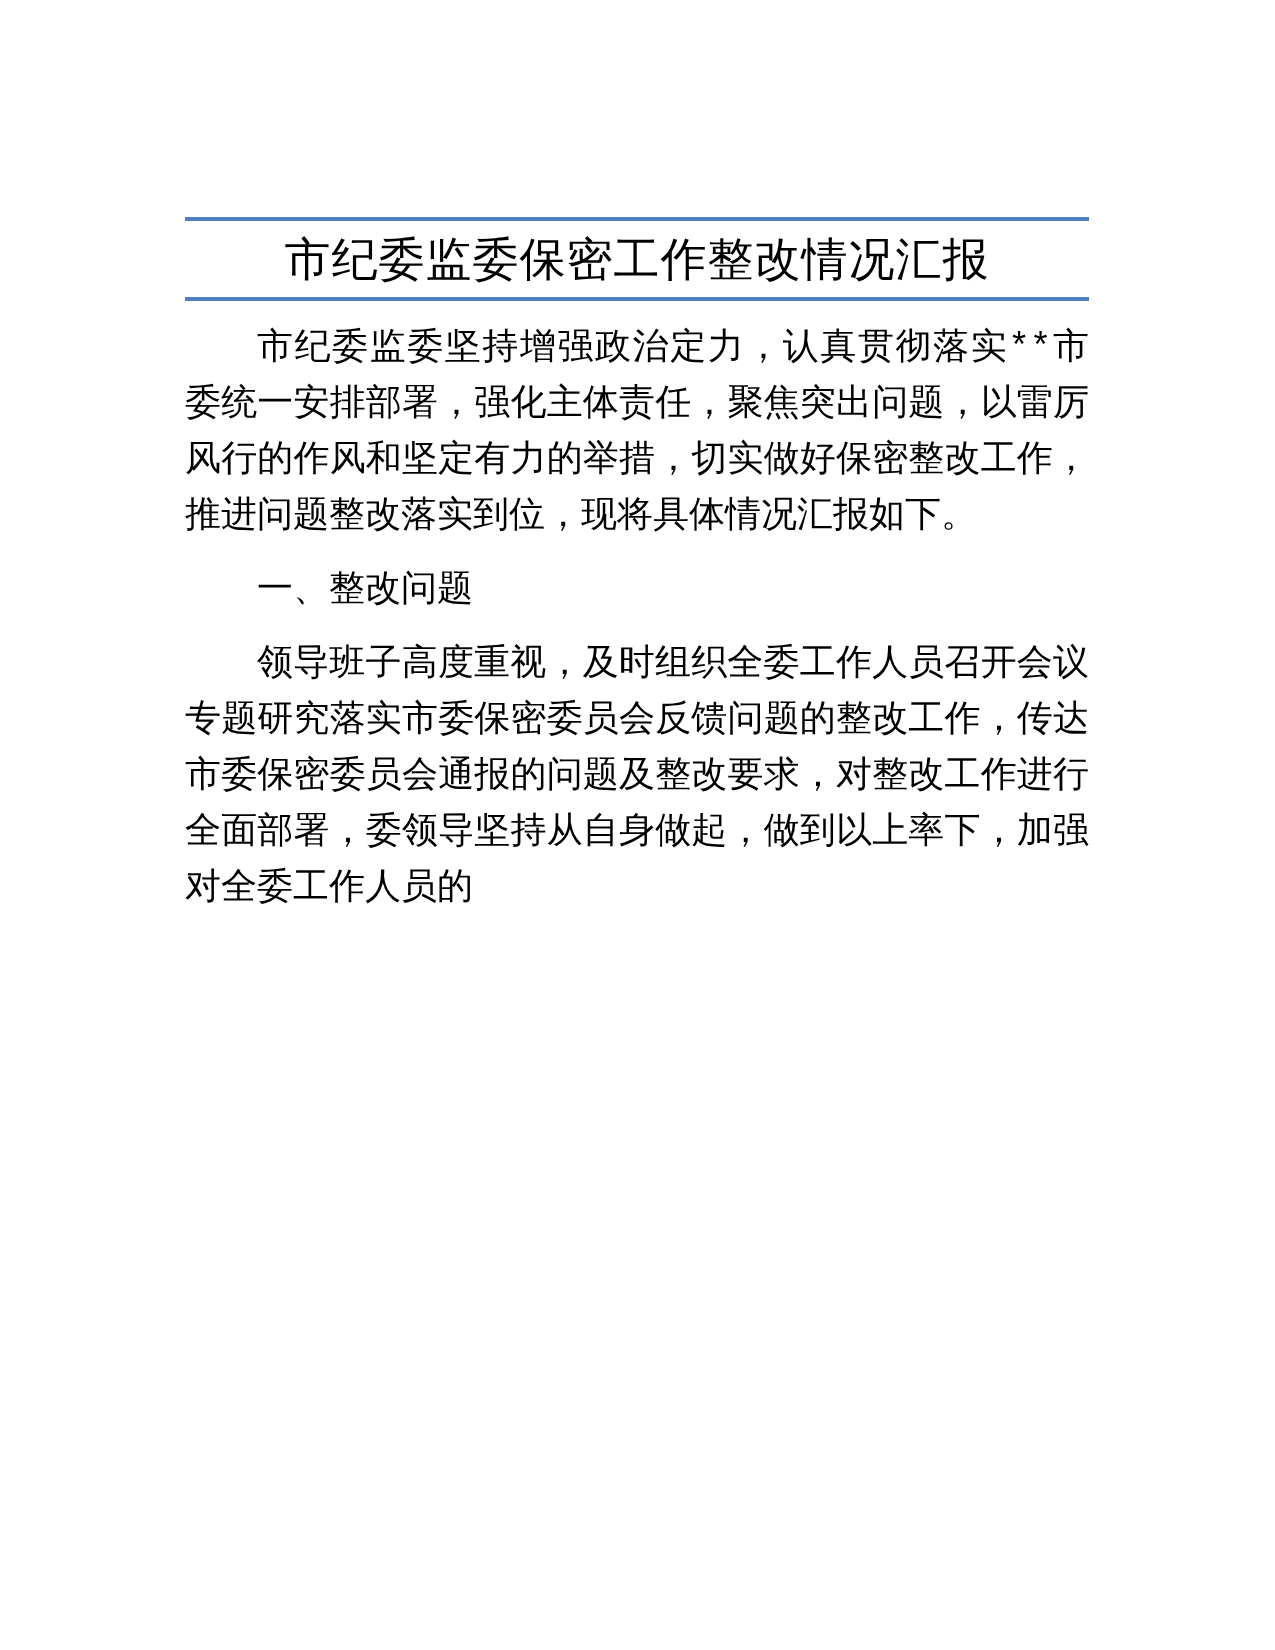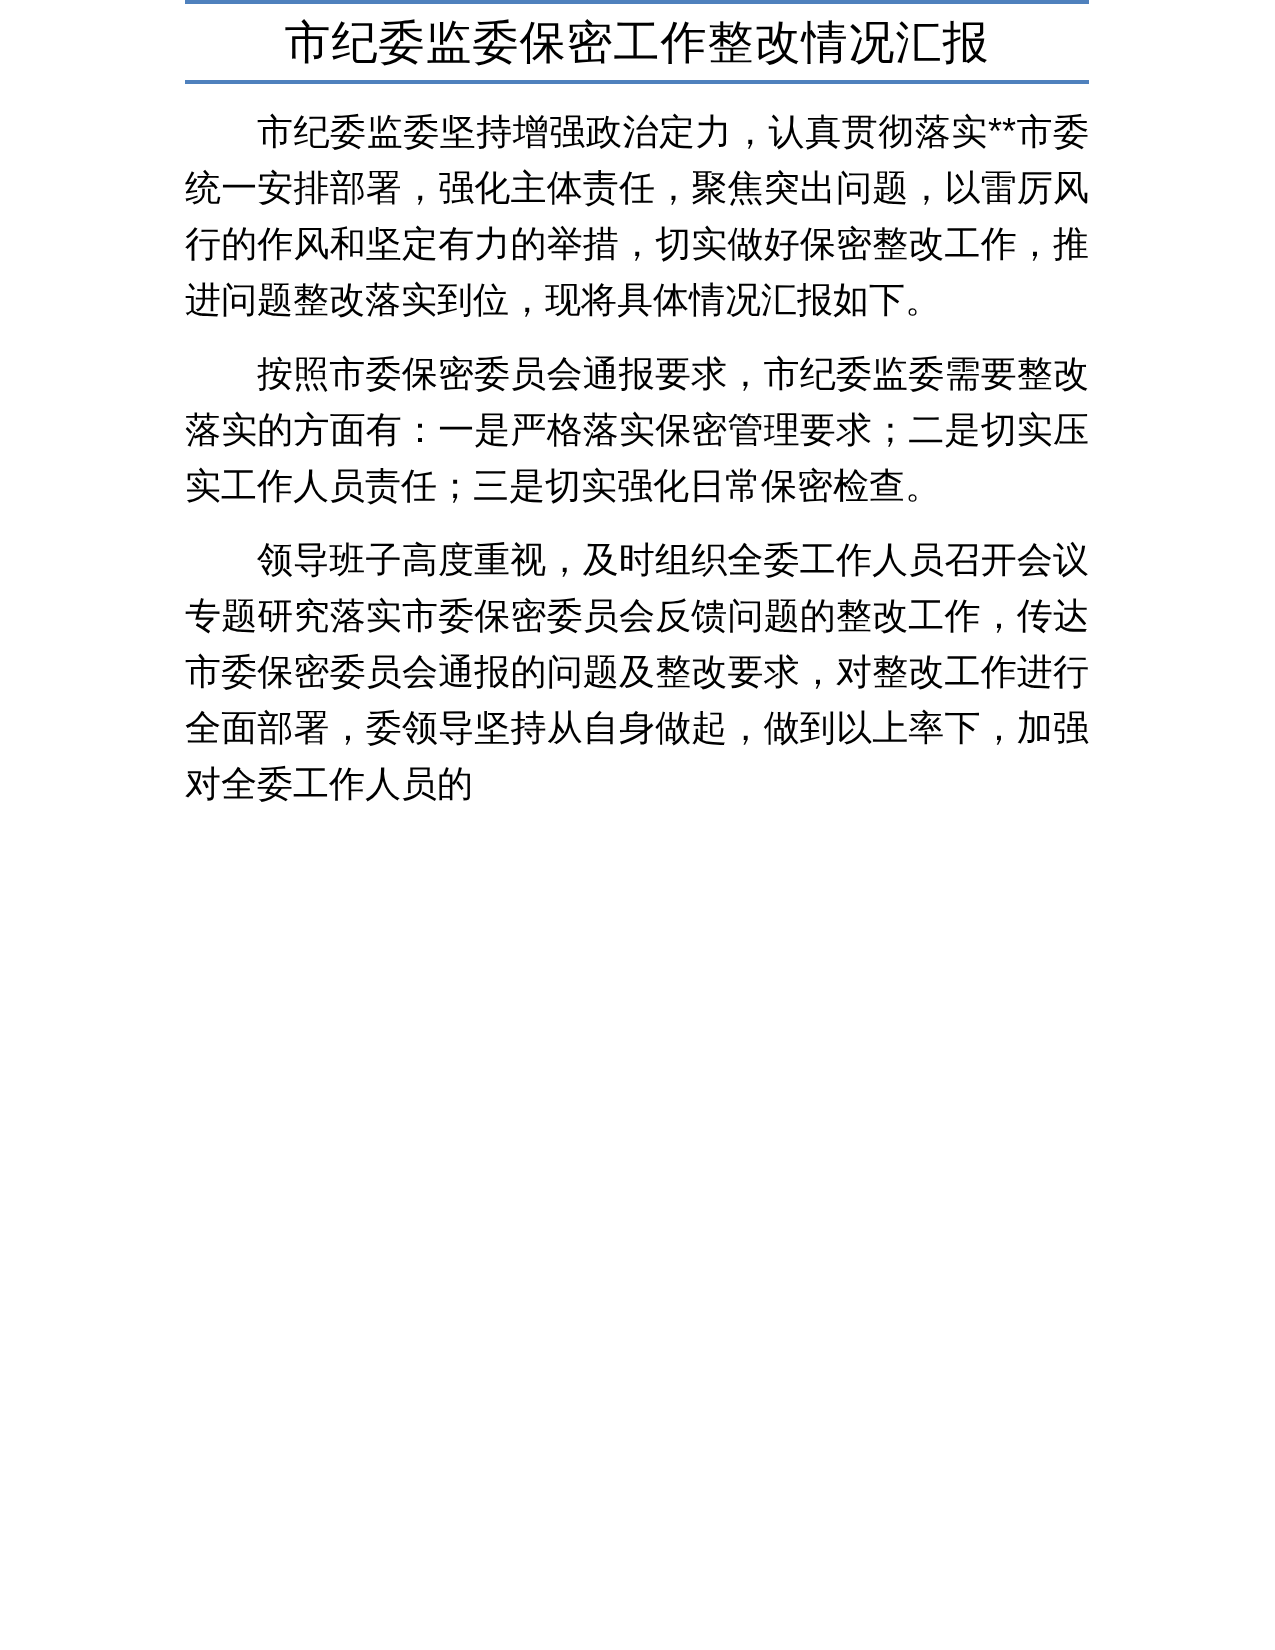--- a/index.html
+++ b/index.html
@@ -19,37 +19,39 @@
     height: 1650px;
     background: #ffffff;
     overflow: hidden;
     box-sizing: border-box;
   }
   .content {
     box-sizing: border-box;
     padding: 0 186px 0 185px; 
   }
   .title-block {
+    margin-top: 217px;
   }
   .title-rule {
     height: 4px;
     background: #4f81bd;
   }
   .doc-title {
     font-size: 46px;
     line-height: 76px;
     height: 76px;
     text-align: center;
     font-weight: normal;
     letter-spacing: 1px;
     white-space: nowrap;
     overflow: hidden;
   }
   .body-text {
     margin-top: 2px;
+    font-family: Liberation Mono, monospace;
   }
   .para, .head {
     font-size: 36px;
     line-height: 56px;
     margin: 18px 0;
     text-indent: 72px; 
     word-break: break-all;
   }
   .para {
     text-align: justify;
@@ -69,22 +71,22 @@
 
     <div class="title-block">
       <div class="title-rule" style="background: rgb(79, 129, 189);"></div>
       <div class="doc-title">市纪委监委保密工作整改情况汇报</div>
       <div class="title-rule" style="background: rgb(79, 129, 189);"></div>
     </div>
 
     <div class="body-text">
       <p class="para">市纪委监委坚持增强政治定力，认真贯彻落实**市委统一安排部署，强化主体责任，聚焦突出问题，以雷厉风行的作风和坚定有力的举措，切实做好保密整改工作，推进问题整改落实到位，现将具体情况汇报如下。</p>
 
+      <p class="head">一、整改问题</p>
 
-      <p class="para">按照市委保密委员会通报要求，市纪委监委需要整改落实的方面有：一是严格落实保密管理要求；二是切实压实工作人员责任；三是切实强化日常保密检查。</p>
 
 
 
 
       <p class="para">领导班子高度重视，及时组织全委工作人员召开会议专题研究落实市委保密委员会反馈问题的整改工作，传达市委保密委员会通报的问题及整改要求，对整改工作进行全面部署，委领导坚持从自身做起，做到以上率下，加强对全委工作人员的</p>
     </div>
 
   </div>
 </div>
 

